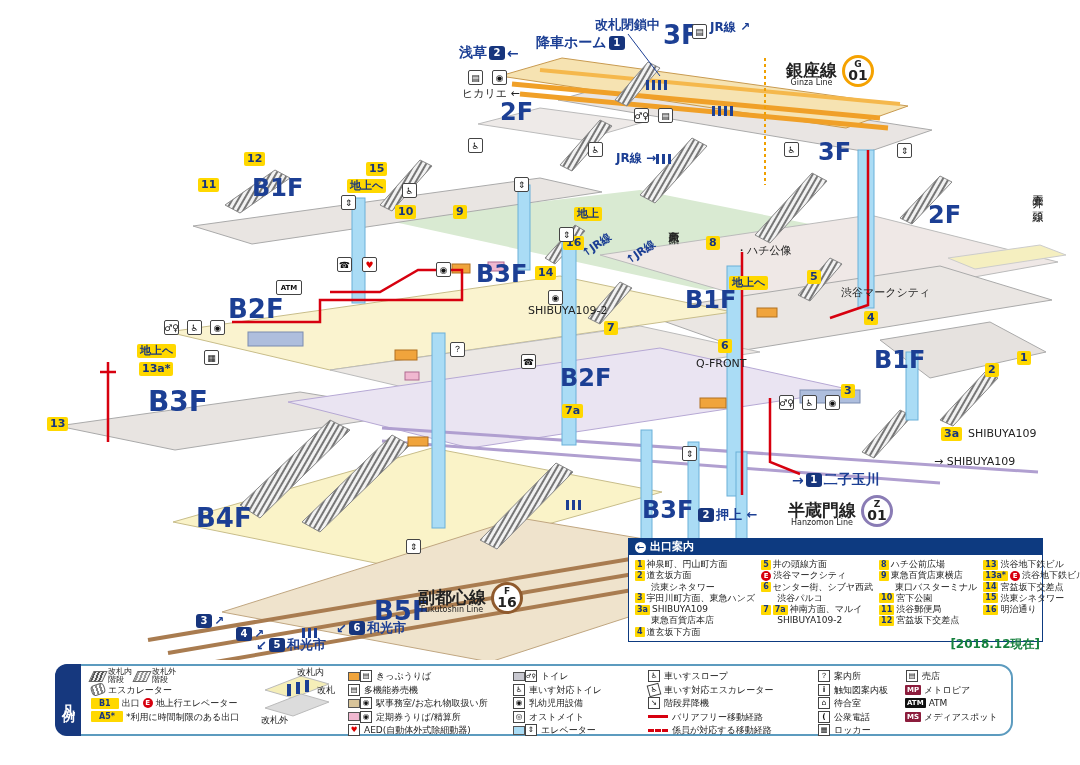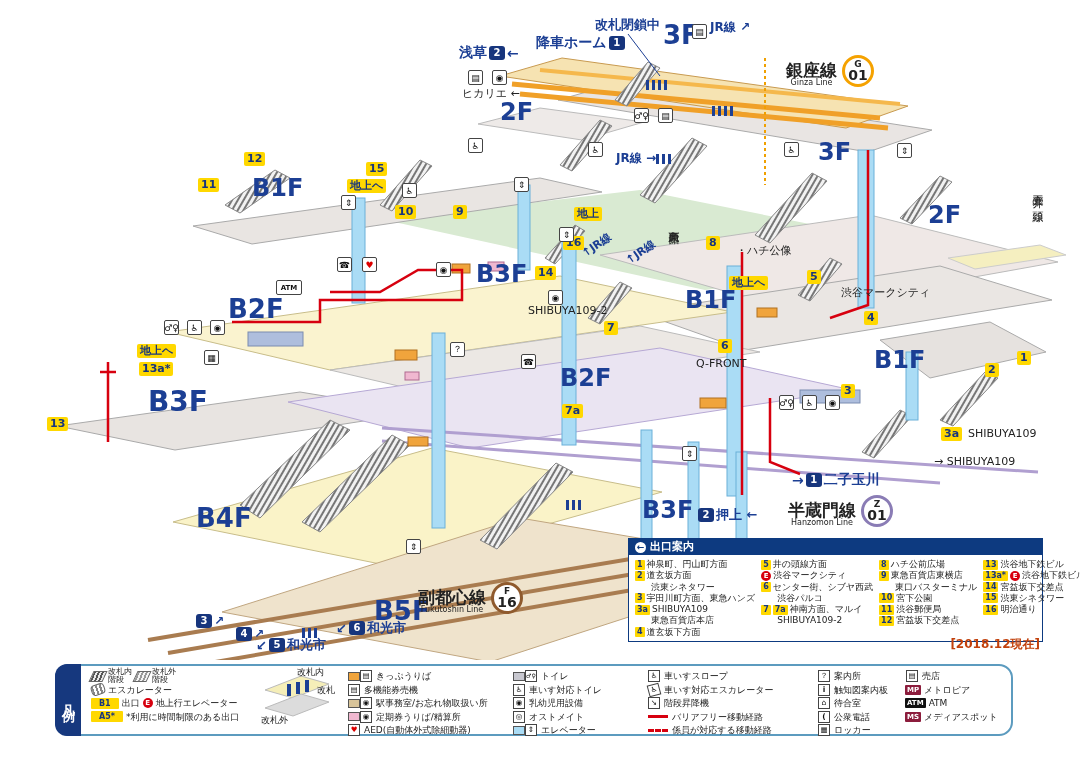--- a/index.html
+++ b/index.html
@@ -46,21 +46,21 @@
   #eg-header .circ-arrow{width:11px;height:11px;border-radius:50%;background:#fff;color:#0d3a80;
       font-size:9px;line-height:11px;text-align:center;font-weight:bold;}
   #eg-body{display:flex;padding:4px 4px 3px 6px;gap:6px;}
   .eg-col{display:flex;flex-direction:column;}
   .eg-row{display:flex;align-items:flex-start;gap:2px;font-size:9px;line-height:11.3px;color:#222;white-space:nowrap;}
   .eg-row .yb{background:#ffd800;color:#17357d;font-weight:bold;font-size:8px;line-height:10px;
               padding:0 2px;border-radius:1px;margin-top:0.5px;}
   .eg-row .eb{background:#d7000f;color:#fff;font-weight:bold;font-size:7px;width:10px;height:10px;
               line-height:10px;text-align:center;border-radius:50%;margin-top:0.5px;}
   .eg-row.sub{padding-left:16px;}
-  .as-of{position:absolute;right:40px;top:636px;font-size:12px;font-weight:bold;color:#c2410c;}
+  .as-of{position:absolute;right:40px;top:636px;font-size:12px;font-weight:bold;color:#15803d;}
   
   #legend{position:absolute;left:55px;top:664px;width:958px;height:72px;border:2px solid #5c9bbf;
           border-radius:14px;background:#fff;box-sizing:border-box;}
   #legend-tab{position:absolute;left:-2px;top:-2px;width:26px;height:72px;background:#16387e;
           border-radius:12px 0 0 12px;color:#fff;font-size:13px;font-weight:bold;display:flex;
           align-items:center;justify-content:center;writing-mode:vertical-rl;letter-spacing:6px;}
   .lg-col{position:absolute;top:4px;display:flex;flex-direction:column;gap:1px;}
   .lg-item{display:flex;align-items:center;gap:3px;font-size:9px;color:#222;line-height:12px;white-space:nowrap;height:12.5px;}
   .lg-item .two{font-size:8px;line-height:8px;}
   .li-ic{display:inline-flex;align-items:center;justify-content:center;width:14px;height:11px;flex:none;}

